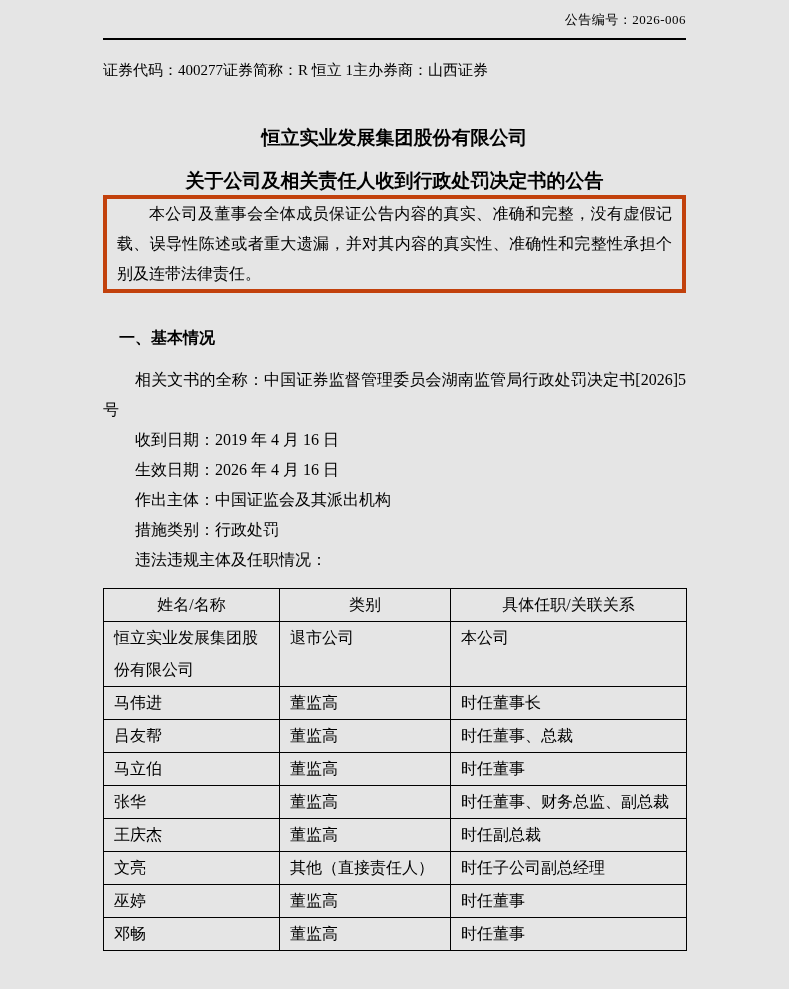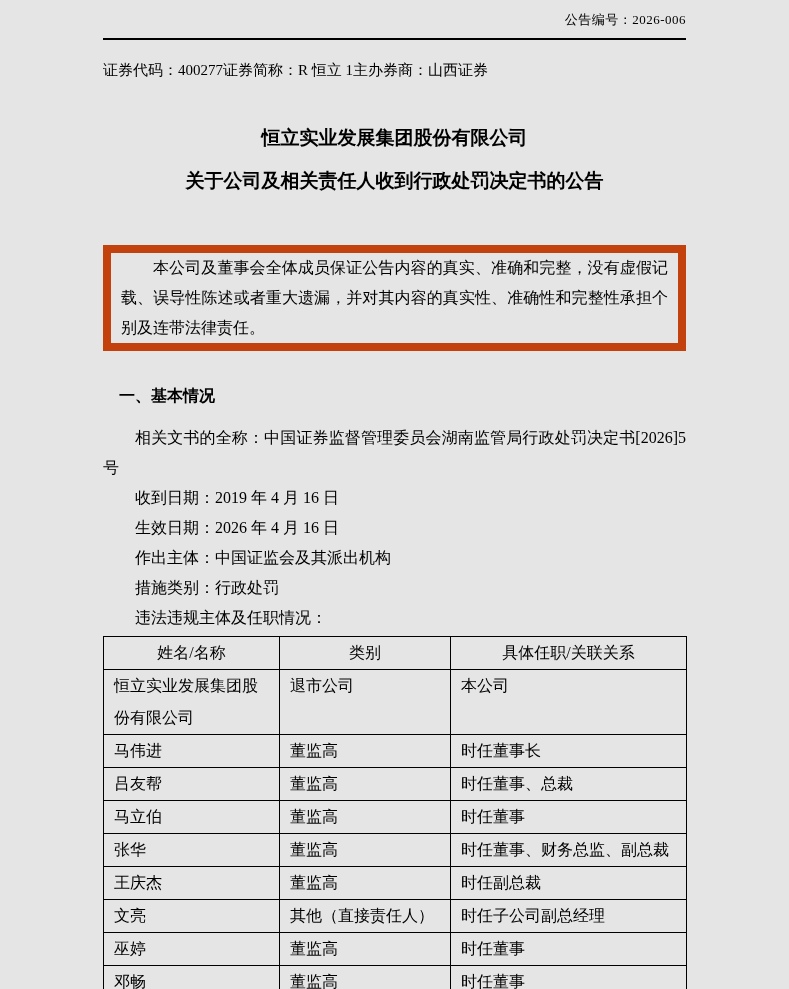--- a/index.html
+++ b/index.html
@@ -50,22 +50,21 @@
   }
   .title2 {
     margin-top: 15px;
     text-align: center;
     font-family: "Liberation Sans", "DejaVu Sans", sans-serif;
     font-weight: bold;
     font-size: 19px;
     line-height: 28px;
   }
   .disclaimer-box {
-    margin-top: 50px;
-    border: 8px solid #c2410c;
+    border: 4px solid #c2410c;
     padding: 0 10px;
     box-sizing: border-box;
     font-size: 16px;
     line-height: 30px;
     text-align: justify;
   }
   .disclaimer-box p {
     margin: 0;
     text-indent: 2em;
   }
@@ -81,21 +80,21 @@
     margin-top: 12px;
   }
   .para {
     margin: 0;
     font-size: 16px;
     line-height: 30px;
     text-align: justify;
     text-indent: 2em;
   }
   table.info-table {
-    margin-top: 3px;
+    margin-top: 13px;
     border-collapse: collapse;
     width: 583px;
     table-layout: fixed;
     font-size: 16px;
   }
   table.info-table th,
   table.info-table td {
     border: 1.5px solid #000;
     line-height: 32px;
     padding: 0 10px;

